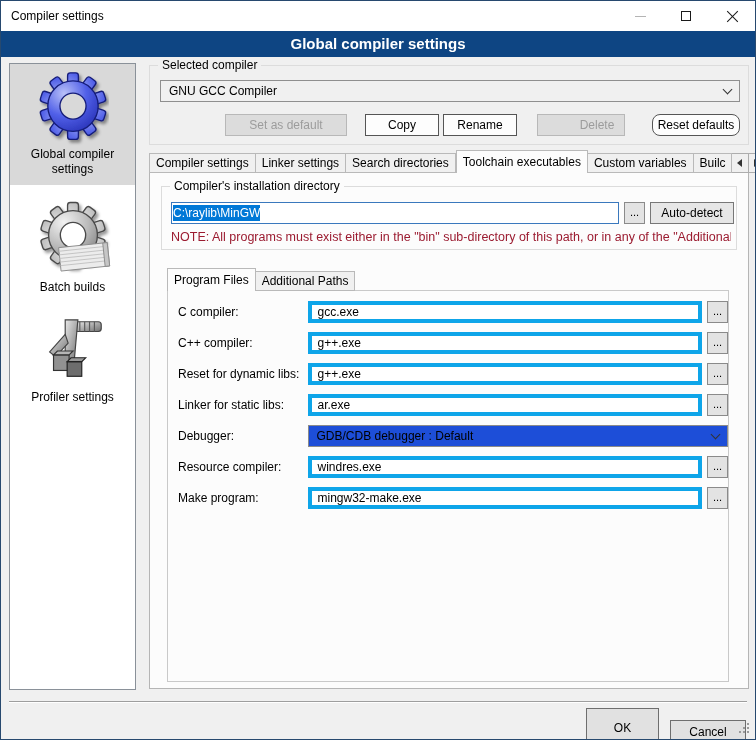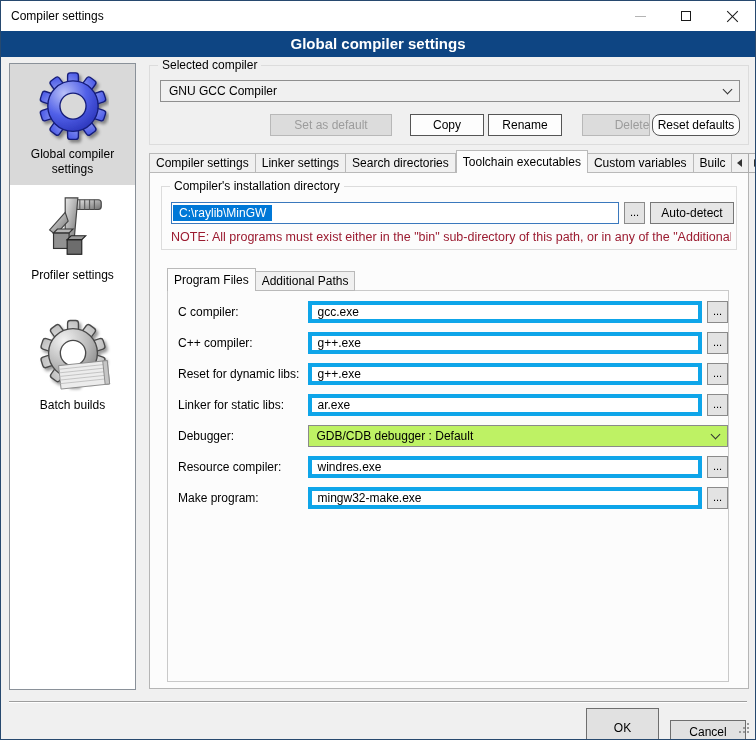--- a/index.html
+++ b/index.html
@@ -74,38 +74,38 @@
                border-left:5px solid #333; }
 
   
   .tab-panel { position:absolute; left:148px; top:171px; width:600px; height:517px;
                background:#fcfcfc; border:1px solid #b5b5b5; }
   .install-group { left:11px; top:13px; width:576px; height:64px; }
   .install-group .group-label { background:#fcfcfc; }
   .path-row { position:absolute; left:9px; top:15px; display:flex; align-items:center; }
   .path-input { width:448px; height:22px; background:#fff; border:1px solid #3a78bd;
                 display:flex; align-items:center; padding:0 1px; overflow:hidden; }
-  .path-sel { background:#0078d7; color:#fff; padding:1px 6px; white-space:pre; }
+  .path-sel { background:#0078d7; color:#fff; padding:1px 0; white-space:pre; }
   .mini-btn { width:21px; height:22px; margin-left:5px; background:#e3e3e3; border:1px solid #8a8a8a;
               font-size:11px; text-align:center; line-height:19px; }
   .autodetect-btn { margin-left:5px; width:84px; background:#e6e6e6; border-color:#777; }
   .note-text { position:absolute; left:9px; top:43px; width:560px; color:#9b1b30;
                white-space:nowrap; overflow:hidden; font-size:12.5px; }
 
   
   .subtabs { position:absolute; left:17px; top:95px; height:23px; display:flex; align-items:flex-end; z-index:2; }
   .subtabs .tab { background:#f0f0f0; }
   .subtabs .tab.active { background:#fcfcfc; }
   .inner-panel { position:absolute; left:17px; top:117px; width:562px; height:392px;
                  border:1px solid #c9c9c9; }
   .field-row { position:absolute; left:0; width:100%; height:22px; display:flex; align-items:center; }
   .field-label { margin-left:10px; width:130px; }
   .field-input { width:396px; height:22px; background:#fff; border:4px solid #0ea5e9;
                  display:flex; align-items:center; padding:0 6px; }
-  .field-combo { width:422px; height:22px; background:#bef264; border:1px solid #8a8a8a;
+  .field-combo { width:422px; height:22px; background:#1d4ed8; border:1px solid #8a8a8a;
                  display:flex; align-items:center; padding:0 8px; }
 
   
   .footer-sep { position:absolute; left:8px; right:8px; top:700px; height:2px;
                 border-top:1px solid #9e9e9e; border-bottom:1px solid #ffffff; }
   .ok-btn { position:absolute; left:585px; top:707px; width:73px; height:40px; }
   .cancel-btn { position:absolute; left:669px; top:707px; width:76px; height:24px;margin-top:12px; }
   .resize-grip { position:absolute; right:4px; bottom:4px; width:12px; height:12px; }
   .resize-grip::before { content:""; position:absolute; left:0; top:0; width:2px; height:2px;
       background:transparent;
@@ -158,42 +158,20 @@
             <rect x="-6" y="-37" width="12" height="16" rx="3" transform="rotate(216)"></rect>
             <rect x="-6" y="-37" width="12" height="16" rx="3" transform="rotate(252)"></rect>
             <rect x="-6" y="-37" width="12" height="16" rx="3" transform="rotate(288)"></rect>
             <rect x="-6" y="-37" width="12" height="16" rx="3" transform="rotate(324)"></rect>
           </g>
           <circle r="28"></circle>
           <circle r="14.5" fill="#d9d9d9"></circle>
         </g>
       </svg>
       <span class="side-label">Global compiler settings</span>
-    </div>
-
-    <div class="side-item side-item-2">
-      <svg width="74" height="74" viewBox="0 0 76 76">
-        <defs>
-          <linearGradient id="gm" x1="0" y1="0" x2="1" y2="1">
-            <stop offset="0" stop-color="#e8e8e8"></stop>
-              <stop offset="1" stop-color="#707070"></stop>
-          </linearGradient>
-        </defs>
-        <g stroke="#444" stroke-width="1.2">
-          <rect x="40" y="9" width="27" height="10" rx="3" fill="url(#gm)"></rect>
-          <path d="M45 9 v10 M50 9 v10 M55 9 v10 M60 9 v10" stroke="#5a5a5a" fill="none"></path>
-          <polygon points="30,7 43,7 39,52 30,52" fill="url(#gm)"></polygon>
-          <polygon points="30,22 14,40 20,45 33,31" fill="url(#gm)"></polygon>
-          <rect x="18" y="43" width="16" height="16" fill="#919191" stroke="#333"></rect>
-          <polygon points="18,43 34,43 38,39 22,39" fill="#b5b5b5" stroke="#333"></polygon>
-          <rect x="32" y="50" width="15" height="15" fill="#6d6d6d" stroke="#222"></rect>
-          <polygon points="32,50 47,50 51,46 36,46" fill="#9a9a9a" stroke="#222"></polygon>
-        </g>
-      </svg>
-      <span class="side-label">Profiler settings</span>
     </div>
 
     <div class="side-item side-item-3">
       <svg width="76" height="78" viewBox="-42 -42 84 86">
         <defs>
           <radialGradient id="gg" gradientUnits="userSpaceOnUse" cx="-10" cy="-14" r="55">
             <stop offset="0" stop-color="#f2f2f2"></stop>
               <stop offset="0.5" stop-color="#b9b9b9"></stop>
               <stop offset="1" stop-color="#6f6f6f"></stop>
           </radialGradient>
@@ -215,33 +193,55 @@
           <circle r="14" fill="#ffffff"></circle>
         </g>
         <g transform="translate(2,12) rotate(-6)" stroke="#8a8a8a" stroke-width="1">
           <rect x="-18" y="0" width="54" height="26" fill="#ececec"></rect>
           <path d="M-18 4 h54 M-18 8 h54 M-18 12 h54 M-18 16 h54 M-18 20 h54" stroke="#c2c2c2" fill="none"></path>
           <rect x="31" y="0" width="5" height="26" fill="#c6c6c6"></rect>
         </g>
       </svg>
       <span class="side-label">Batch builds</span>
     </div>
+
+    <div class="side-item side-item-2">
+      <svg width="74" height="74" viewBox="0 0 76 76">
+        <defs>
+          <linearGradient id="gm" x1="0" y1="0" x2="1" y2="1">
+            <stop offset="0" stop-color="#e8e8e8"></stop>
+              <stop offset="1" stop-color="#707070"></stop>
+          </linearGradient>
+        </defs>
+        <g stroke="#444" stroke-width="1.2">
+          <rect x="40" y="9" width="27" height="10" rx="3" fill="url(#gm)"></rect>
+          <path d="M45 9 v10 M50 9 v10 M55 9 v10 M60 9 v10" stroke="#5a5a5a" fill="none"></path>
+          <polygon points="30,7 43,7 39,52 30,52" fill="url(#gm)"></polygon>
+          <polygon points="30,22 14,40 20,45 33,31" fill="url(#gm)"></polygon>
+          <rect x="18" y="43" width="16" height="16" fill="#919191" stroke="#333"></rect>
+          <polygon points="18,43 34,43 38,39 22,39" fill="#b5b5b5" stroke="#333"></polygon>
+          <rect x="32" y="50" width="15" height="15" fill="#6d6d6d" stroke="#222"></rect>
+          <polygon points="32,50 47,50 51,46 36,46" fill="#9a9a9a" stroke="#222"></polygon>
+        </g>
+      </svg>
+      <span class="side-label">Profiler settings</span>
+    </div>
   </div>
 
   <div class="groupbox sel-group">
     <span class="group-label">Selected compiler</span>
     <div class="combo">
       <span>GNU GCC Compiler</span>
       <span class="chevron"></span>
     </div>
     <div class="sel-btn-row">
       <div class="btn disabled" style="width:122px; margin-right:18px;">Set as default</div>
       <div class="btn" style="width:74px; margin-right:4px;">Copy</div>
       <div class="btn" style="width:74px; margin-right:20px;">Rename</div>
-      <div class="btn disabled" style="width:68px; margin-right:2px;padding-left:32px;">Delete</div>
+      <div class="btn disabled" style="width:88px; margin-right:27px;padding-left:32px;">Delete</div>
       <div class="btn" style="width:88px;border-radius:8px;">Reset defaults</div>
     </div>
   </div>
 
   <div class="tabs">
     <div class="tab">Compiler settings</div>
     <div class="tab">Linker settings</div>
     <div class="tab">Search directories</div>
     <div class="tab active">Toolchain executables</div>
     <div class="tab">Custom variables</div>

